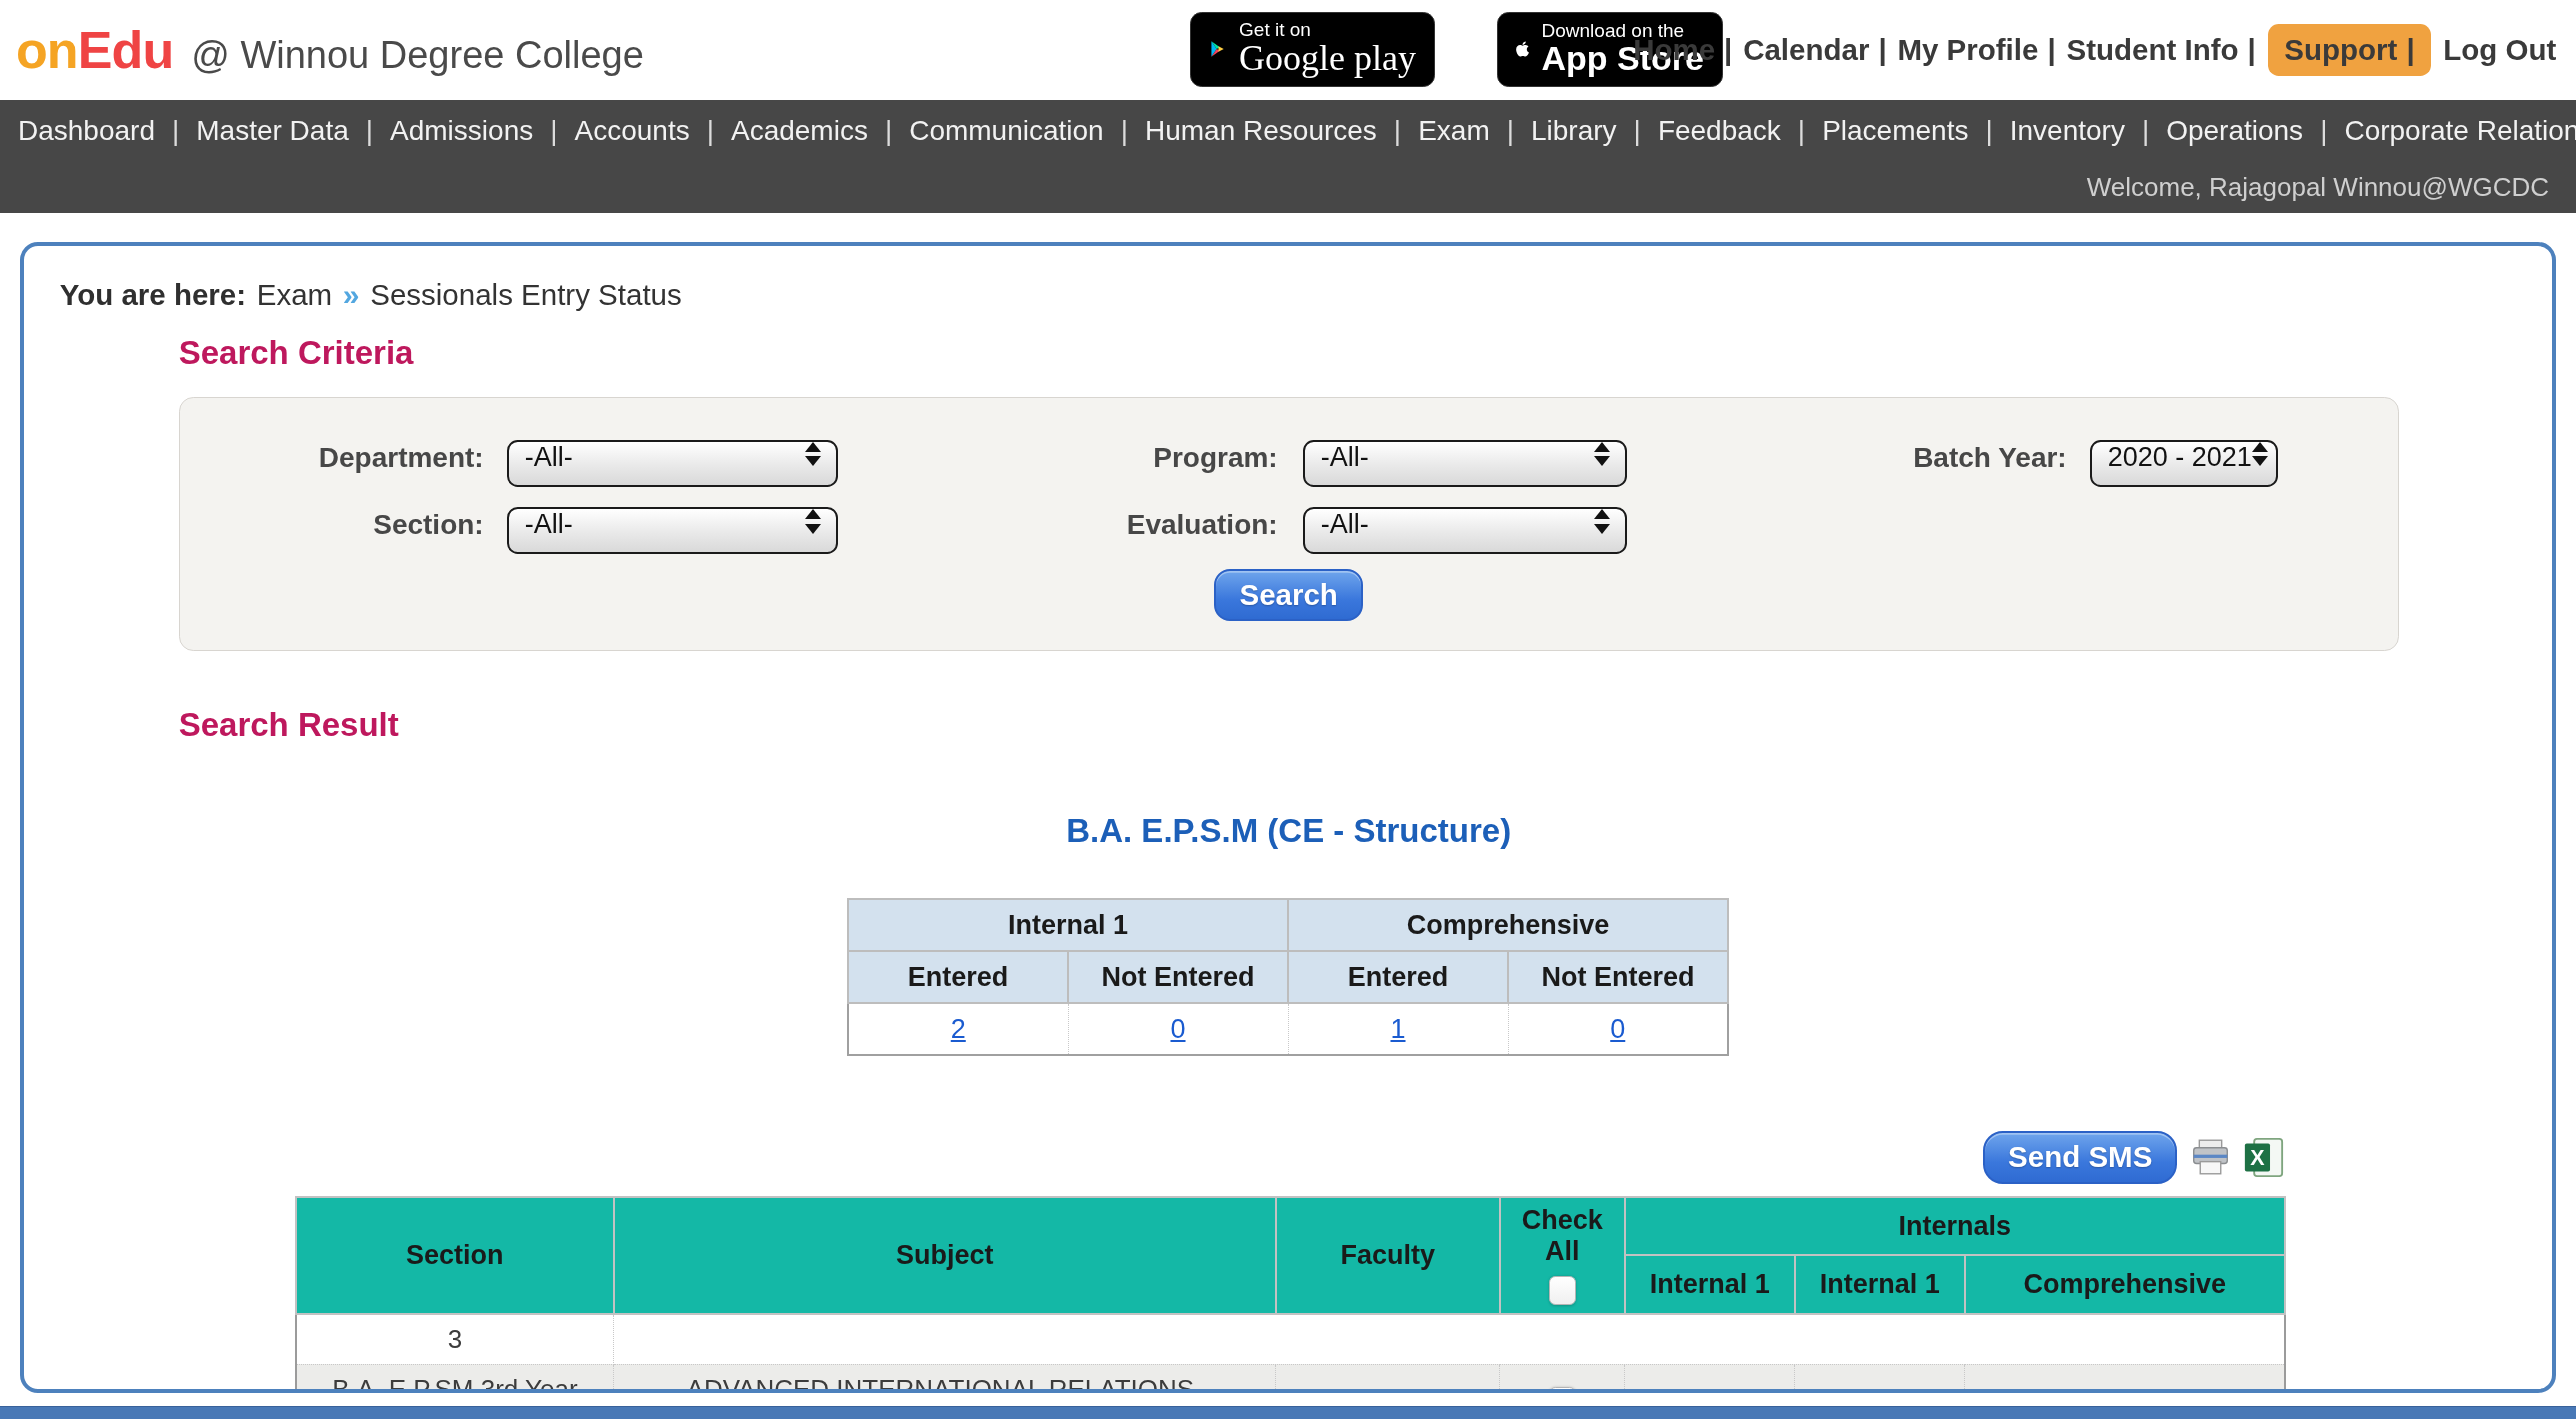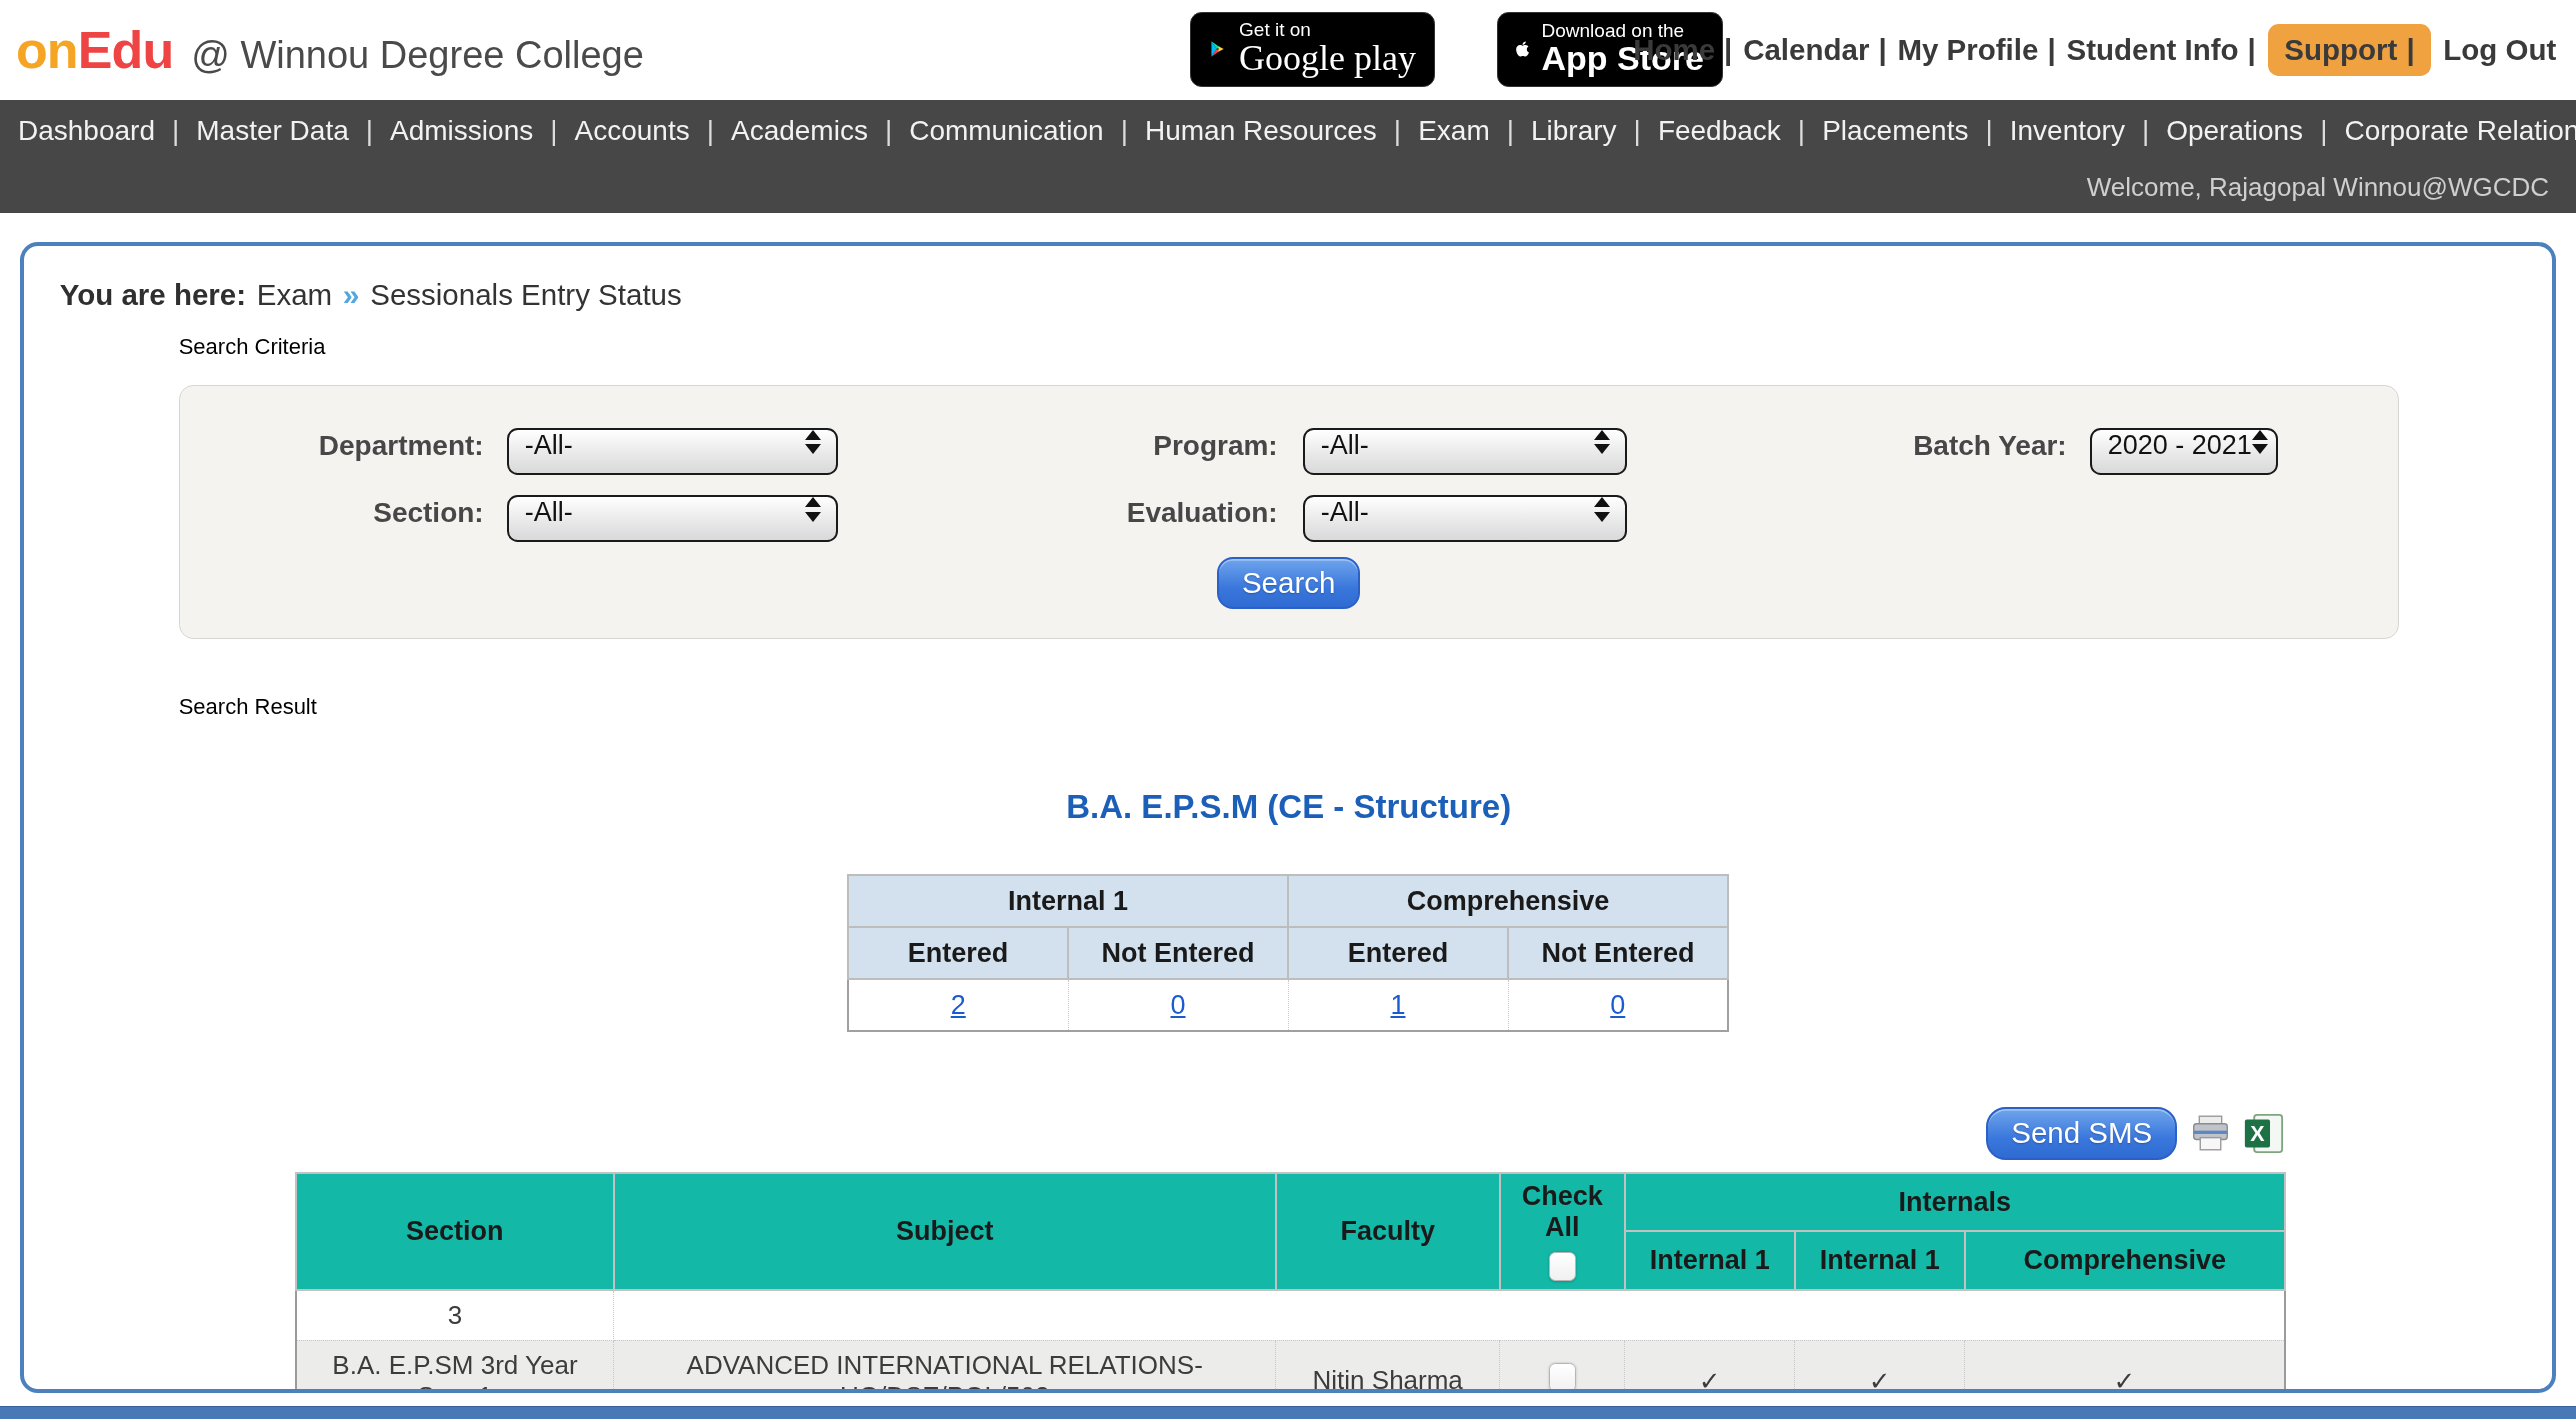--- a/index.html
+++ b/index.html
@@ -44,42 +44,42 @@
   
   .content-panel { margin:29px 19.7px 0 19.7px; height:1151px; background:#fff;
                    border:4.5px solid #4d81bd; border-radius:18px; position:relative; overflow:hidden; }
 
   .breadcrumb { padding:32px 0 0 36px; font-size:29.5px; display:flex; align-items:baseline; gap:10.7px; }
   .crumb-prefix { font-weight:bold; color:#2f2f2f; }
   .crumb-link { color:#333; cursor:pointer; }
   .crumb-sep { color:#53a7e0; font-weight:bold; font-size:30px; }
   .crumb-page { color:#333; }
 
-  .section-heading { font-size:22px; font-weight:normal; color:#000000; margin-left:155px; }
+  .section-heading { font-size:33px; font-weight:bold; color:#be185d; margin-left:155px; }
   .h-search-criteria { margin-top:21.5px; }
   .h-search-result { margin-top:55px; }
 
   
   .search-panel { margin:25px 0 0 155px; width:2220px; background:#f4f3f0;
                   border:1.8px solid #d8d5d0; border-radius:14.3px; padding:36px 0 29px 0; }
   .form-row { display:flex; align-items:center; height:48px; margin-bottom:19.7px; }
   .f-label { font-size:28px; font-weight:bold; color:#474747; text-align:right; }
   .lblA { width:304px; } .lblB { width:440px; } .lblC { width:440px; }
   .mac-select { height:47px; background:linear-gradient(#ffffff,#e9e9e9 55%,#d9d9d9);
                 border:2.7px solid #1a1a1a; border-radius:10.7px; display:flex; align-items:flex-start;
                 justify-content:space-between; padding:0 14.3px 0 16px; cursor:pointer;margin-top:11px; }
   .selA { width:331px; margin-left:23px; }
   .selB { width:324px; margin-left:25px; }
   .selC { width:188px; margin-left:23px; }
   .sel-text { font-size:27px; color:#111; white-space:nowrap; }
   .sel-arrows { display:flex; flex-direction:column; align-items:center; gap:4.5px; }
   .arr-up { width:0; height:0; border-left:8px solid transparent; border-right:8px solid transparent; border-bottom:10.7px solid #111; }
   .arr-dn { width:0; height:0; border-left:8px solid transparent; border-right:8px solid transparent; border-top:10.7px solid #111; }
   .button-row { display:flex; justify-content:center; margin-top:10.7px; }
-  .blue-btn { font-family:"Liberation Sans",sans-serif; font-size:29.5px; font-weight:normal; color:#fff;
+  .blue-btn { font-family:"Liberation Sans",sans-serif; font-size:29.5px; font-weight:bold; color:#fff;
               background:linear-gradient(#6fa5ec,#3a77dc 60%,#2f6bd2);
               border:2.7px solid #2b61c6; border-radius:16px; padding:7.2px 23px; cursor:pointer;
               text-shadow:0 0.9px 1.8px rgba(0,0,0,.25); box-shadow:inset 0 1.8px 0 rgba(255,255,255,.35); }
 
   
   .structure-title { width:2220px; margin:68px 0 0 155px; text-align:center;
                      font-size:33px; font-weight:bold; color:#1c5fb8; }
 
   table.summary-table { border-collapse:collapse; margin:48px auto 0 auto; border:2.7px solid #a0a0a0; }
   table.summary-table th { background:#d3e1ee; border:2.7px solid #bdbdbd; font-size:27px; font-weight:bold;

